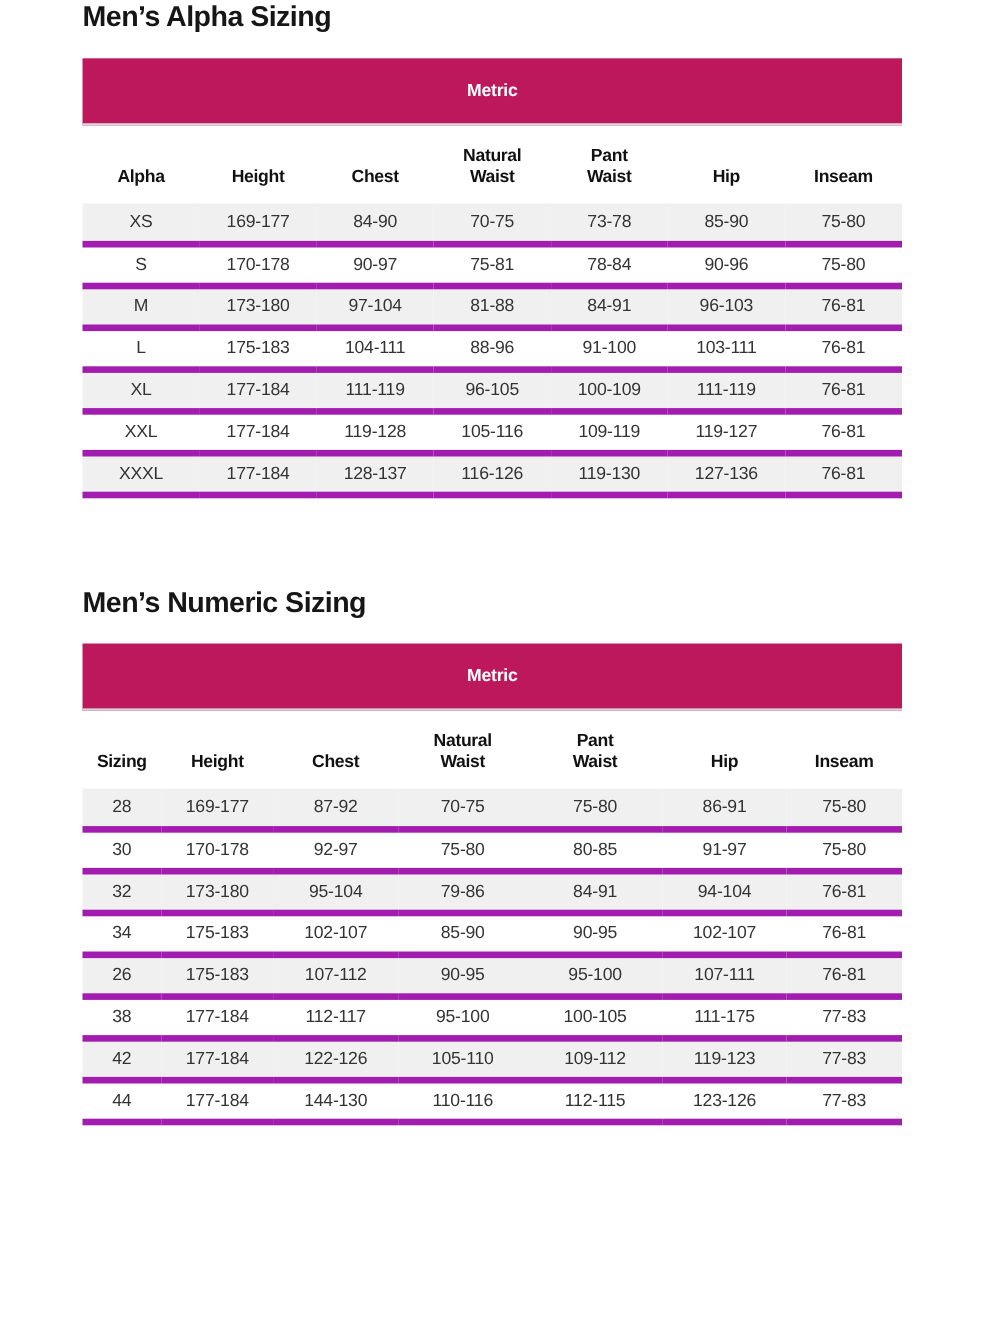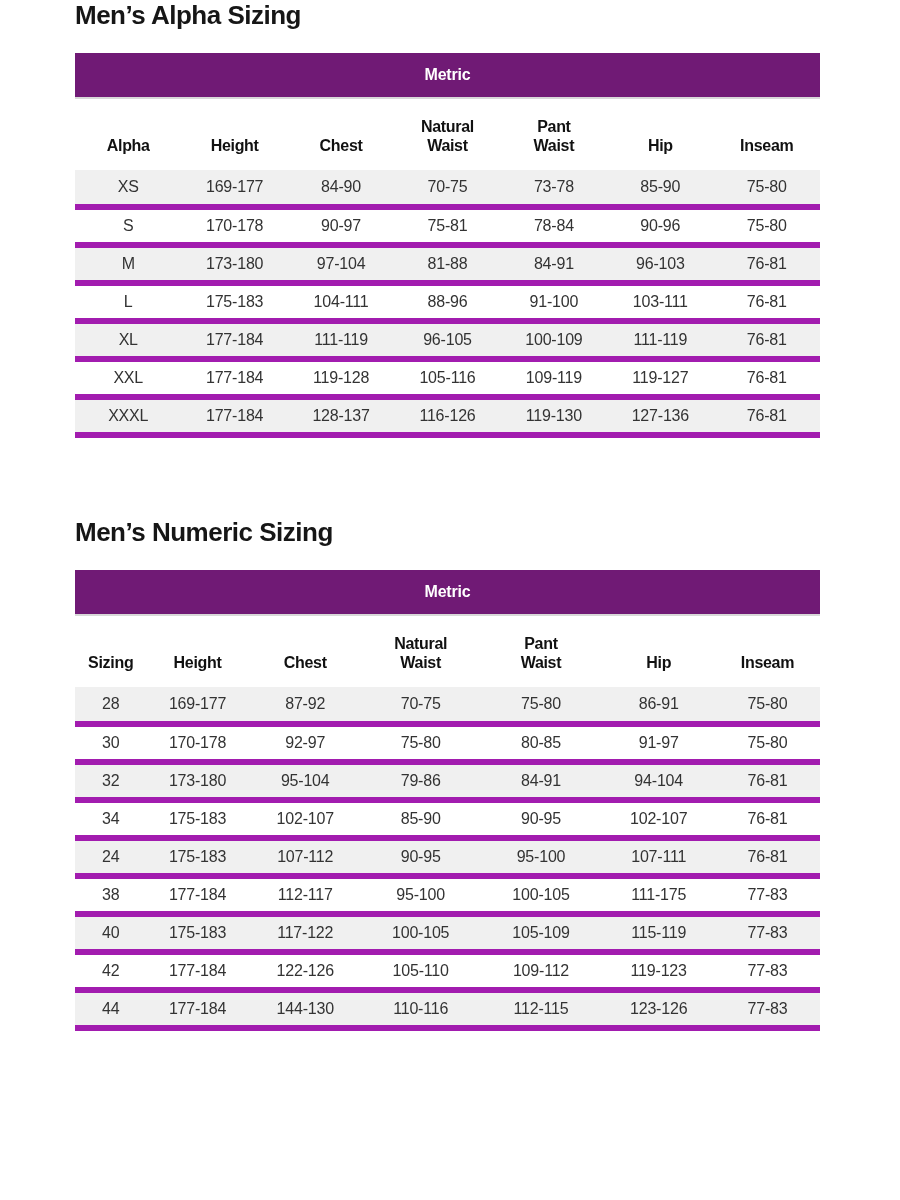--- a/index.html
+++ b/index.html
@@ -15,22 +15,22 @@
   .size-section { width: 745px; margin-left: 75px; }
   .section-title {
     font-size: 26px;
     line-height: 30px;
     font-weight: bold;
     letter-spacing: -0.5px;
     color: #161616;
     margin-bottom: 23px;
   }
   .unit-bar {
-    height: 46px;
-    background: #701a75;
+    height: 61px;
+    background: #be185d;
     border-bottom: 2px solid #d8d8d8;
     display: flex;
     align-items: center;
     justify-content: center;
   }
   .unit-label {
     color: #ffffff;
     font-size: 16px;
     font-weight: bold;
     letter-spacing: -0.2px;
@@ -223,47 +223,38 @@
           <tr>
             <td>34</td>
             <td>175-183</td>
             <td>102-107</td>
             <td>85-90</td>
             <td>90-95</td>
             <td>102-107</td>
             <td>76-81</td>
           </tr>
           <tr>
-            <td>24</td>
+            <td>26</td>
             <td>175-183</td>
             <td>107-112</td>
             <td>90-95</td>
             <td>95-100</td>
             <td>107-111</td>
             <td>76-81</td>
           </tr>
           <tr>
             <td>38</td>
             <td>177-184</td>
             <td>112-117</td>
             <td>95-100</td>
             <td>100-105</td>
             <td>111-175</td>
             <td>77-83</td>
           </tr>
           <tr>
-            <td>40</td>
-            <td>175-183</td>
-            <td>117-122</td>
-            <td>100-105</td>
-            <td>105-109</td>
-            <td>115-119</td>
-            <td>77-83</td>
-          </tr>
-          <tr>
             <td>42</td>
             <td>177-184</td>
             <td>122-126</td>
             <td>105-110</td>
             <td>109-112</td>
             <td>119-123</td>
             <td>77-83</td>
           </tr>
           <tr>
             <td>44</td>

